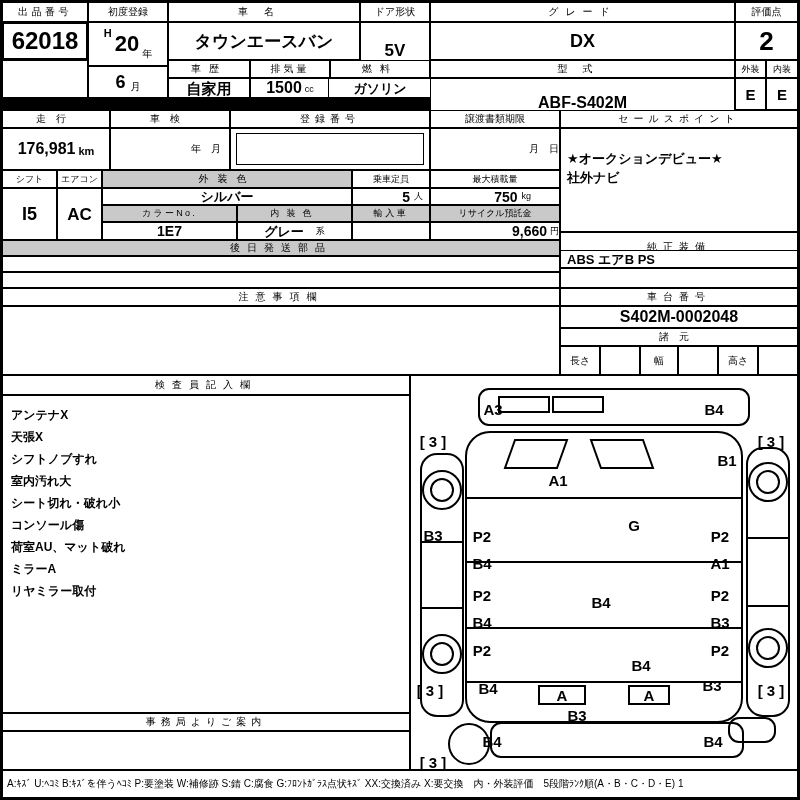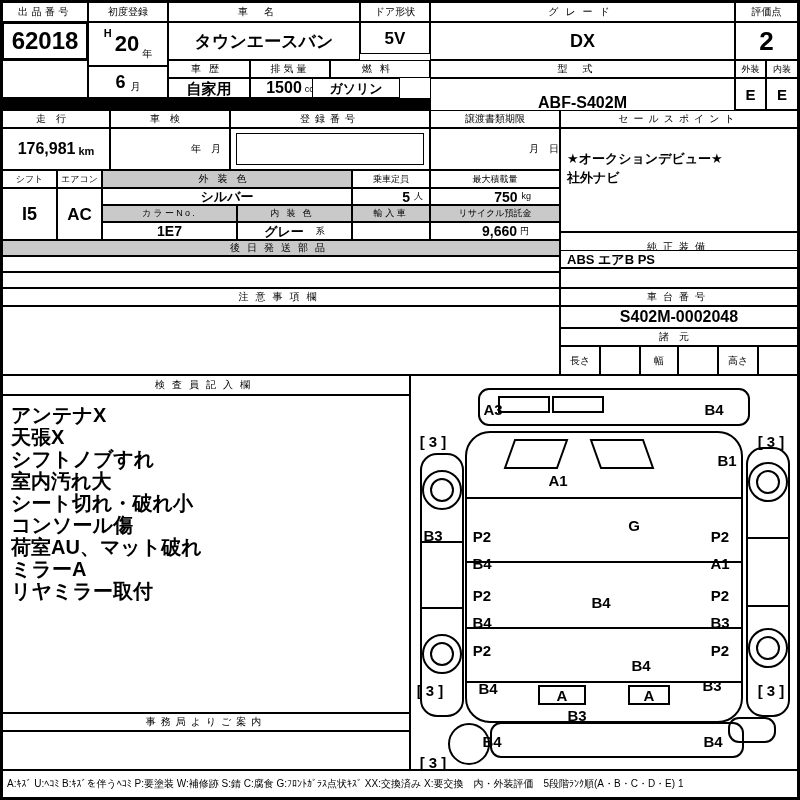--- a/index.html
+++ b/index.html
@@ -12,21 +12,21 @@
   .h{font-size:10px;}
   .g{background:#c9c9c9;}
   .b{font-weight:700;}
   .start{justify-content:flex-start;}
   .end{justify-content:flex-end;}
   .col{flex-direction:column;align-items:flex-start;justify-content:flex-start;}
   .bar{background:#000;border:1px solid #000;}
   .dmg{position:absolute;transform:translate(-50%,-50%);font-weight:700;font-size:15px;
        white-space:nowrap;z-index:10;}
   .sp-line{font-size:13px;font-weight:700;line-height:19px;}
-  .note{font-size:20px;font-weight:700;line-height:22px;}
+  .note{font-size:12px;font-weight:700;line-height:22px;}
 </style>
 </head>
 <body>
 
 <div class="sheet">
   <div class="frame"></div>
 
   <div class="c h" style="left:2px;top:2px;width:86px;height:20px;letter-spacing:.35em">出品番号</div>
   <div class="c b" style="left:2px;top:22px;width:86px;height:38px;font-size:24px;border-width:2px">62018</div>
   <div class="c" style="left:2px;top:60px;width:86px;height:38px"></div>
@@ -39,35 +39,35 @@
     <span style="font-size:10px;align-self:flex-end;margin-bottom:6px">年</span>
   </div>
   <div class="c" style="left:88px;top:66px;width:80px;height:32px">
     <span class="b" style="font-size:18px;margin-right:5px">6</span>
     <span style="font-size:10px;align-self:flex-end;margin-bottom:5px">月</span>
   </div>
 
   <div class="c b" style="left:168px;top:22px;width:192px;height:38px;font-size:17px">タウンエースバン</div>
   <div class="c h" style="left:168px;top:2px;width:192px;height:20px;letter-spacing:1.6em">車名</div>
   <div class="c h" style="left:360px;top:2px;width:70px;height:20px">ドア形状</div>
-  <div class="c b" style="left:360px;top:22px;width:70px;height:32px;font-size:17px">5V</div>
+  <div class="c b" style="left:360px;top:22px;width:70px;height:56px;font-size:17px">5V</div>
   <div class="c h" style="left:430px;top:2px;width:305px;height:20px;letter-spacing:.7em">グレード</div>
   <div class="c b" style="left:430px;top:22px;width:305px;height:38px;font-size:18px">DX</div>
   <div class="c h" style="left:735px;top:2px;width:63px;height:20px">評価点</div>
   <div class="c b" style="left:735px;top:22px;width:63px;height:38px;font-size:26px">2</div>
 
   <div class="c h" style="left:168px;top:60px;width:82px;height:18px;letter-spacing:.8em">車歴</div>
   <div class="c b" style="left:168px;top:78px;width:82px;height:20px;font-size:15px">自家用</div>
   <div class="c h" style="left:250px;top:60px;width:80px;height:18px;letter-spacing:.3em">排気量</div>
   <div class="c" style="left:250px;top:78px;width:80px;height:20px">
     <span class="b" style="font-size:16px;margin-right:3px">1500</span>
     <span style="font-size:9px;align-self:flex-end;margin-bottom:3px">cc</span>
   </div>
   <div class="c h" style="left:330px;top:60px;width:100px;height:18px;letter-spacing:.8em">燃料</div>
-  <div class="c b" style="left:312px;top:78px;width:88px;height:20px;font-size:13px">ガソリン</div>
+  <div class="c b" style="left:328px;top:78px;width:104px;height:20px;font-size:13px">ガソリン</div>
   <div class="c h" style="left:430px;top:60px;width:305px;height:18px;letter-spacing:1.5em">型式</div>
   <div class="c b" style="left:430px;top:78px;width:305px;height:49px;font-size:16px">ABF-S402M</div>
   <div class="c" style="left:735px;top:60px;width:31px;height:18px;font-size:9px">外装</div>
   <div class="c" style="left:766px;top:60px;width:32px;height:18px;font-size:9px">内装</div>
   <div class="c b" style="left:735px;top:78px;width:31px;height:32px;font-size:15px">E</div>
   <div class="c b" style="left:766px;top:78px;width:32px;height:32px;font-size:15px">E</div>
 
   <div class="c h" style="left:2px;top:110px;width:108px;height:18px;letter-spacing:1em">走行</div>
   <div class="c" style="left:2px;top:128px;width:108px;height:42px">
     <span class="b" style="font-size:16px;margin-right:3px">176,981</span>
@@ -103,21 +103,21 @@
   <div class="c h g" style="left:102px;top:205px;width:135px;height:17px;letter-spacing:.25em;font-size:9px">カラーNo.</div>
   <div class="c b" style="left:102px;top:222px;width:135px;height:18px;font-size:14px">1E7</div>
   <div class="c h g" style="left:237px;top:205px;width:115px;height:17px;letter-spacing:.8em;font-size:9px">内装色</div>
   <div class="c" style="left:237px;top:222px;width:115px;height:18px">
     <span class="b" style="font-size:13px">グレー</span>
     <span style="font-size:9px;margin-left:12px">系</span>
   </div>
   <div class="c g" style="left:352px;top:205px;width:78px;height:17px;font-size:9px;letter-spacing:.3em">輸入車</div>
   <div class="c" style="left:352px;top:222px;width:78px;height:18px"></div>
   <div class="c g" style="left:430px;top:205px;width:130px;height:17px;font-size:9px">リサイクル預託金</div>
-  <div class="c end" style="left:430px;top:222px;width:130px;height:18px;padding-right:30px">
+  <div class="c end" style="left:430px;top:222px;width:130px;height:18px;">
     <span class="b" style="font-size:14px;margin-right:3px">9,660</span>
     <span style="font-size:9px">円</span>
   </div>
 
   <div class="c h g" style="left:2px;top:240px;width:558px;height:16px;letter-spacing:.7em">後日発送部品</div>
   <div class="c" style="left:2px;top:256px;width:558px;height:16px"></div>
   <div class="c" style="left:2px;top:272px;width:558px;height:16px"></div>
 
   <div class="c h" style="left:2px;top:288px;width:558px;height:18px;letter-spacing:.7em">注意事項欄</div>
   <div class="c" style="left:2px;top:306px;width:558px;height:69px"></div>

